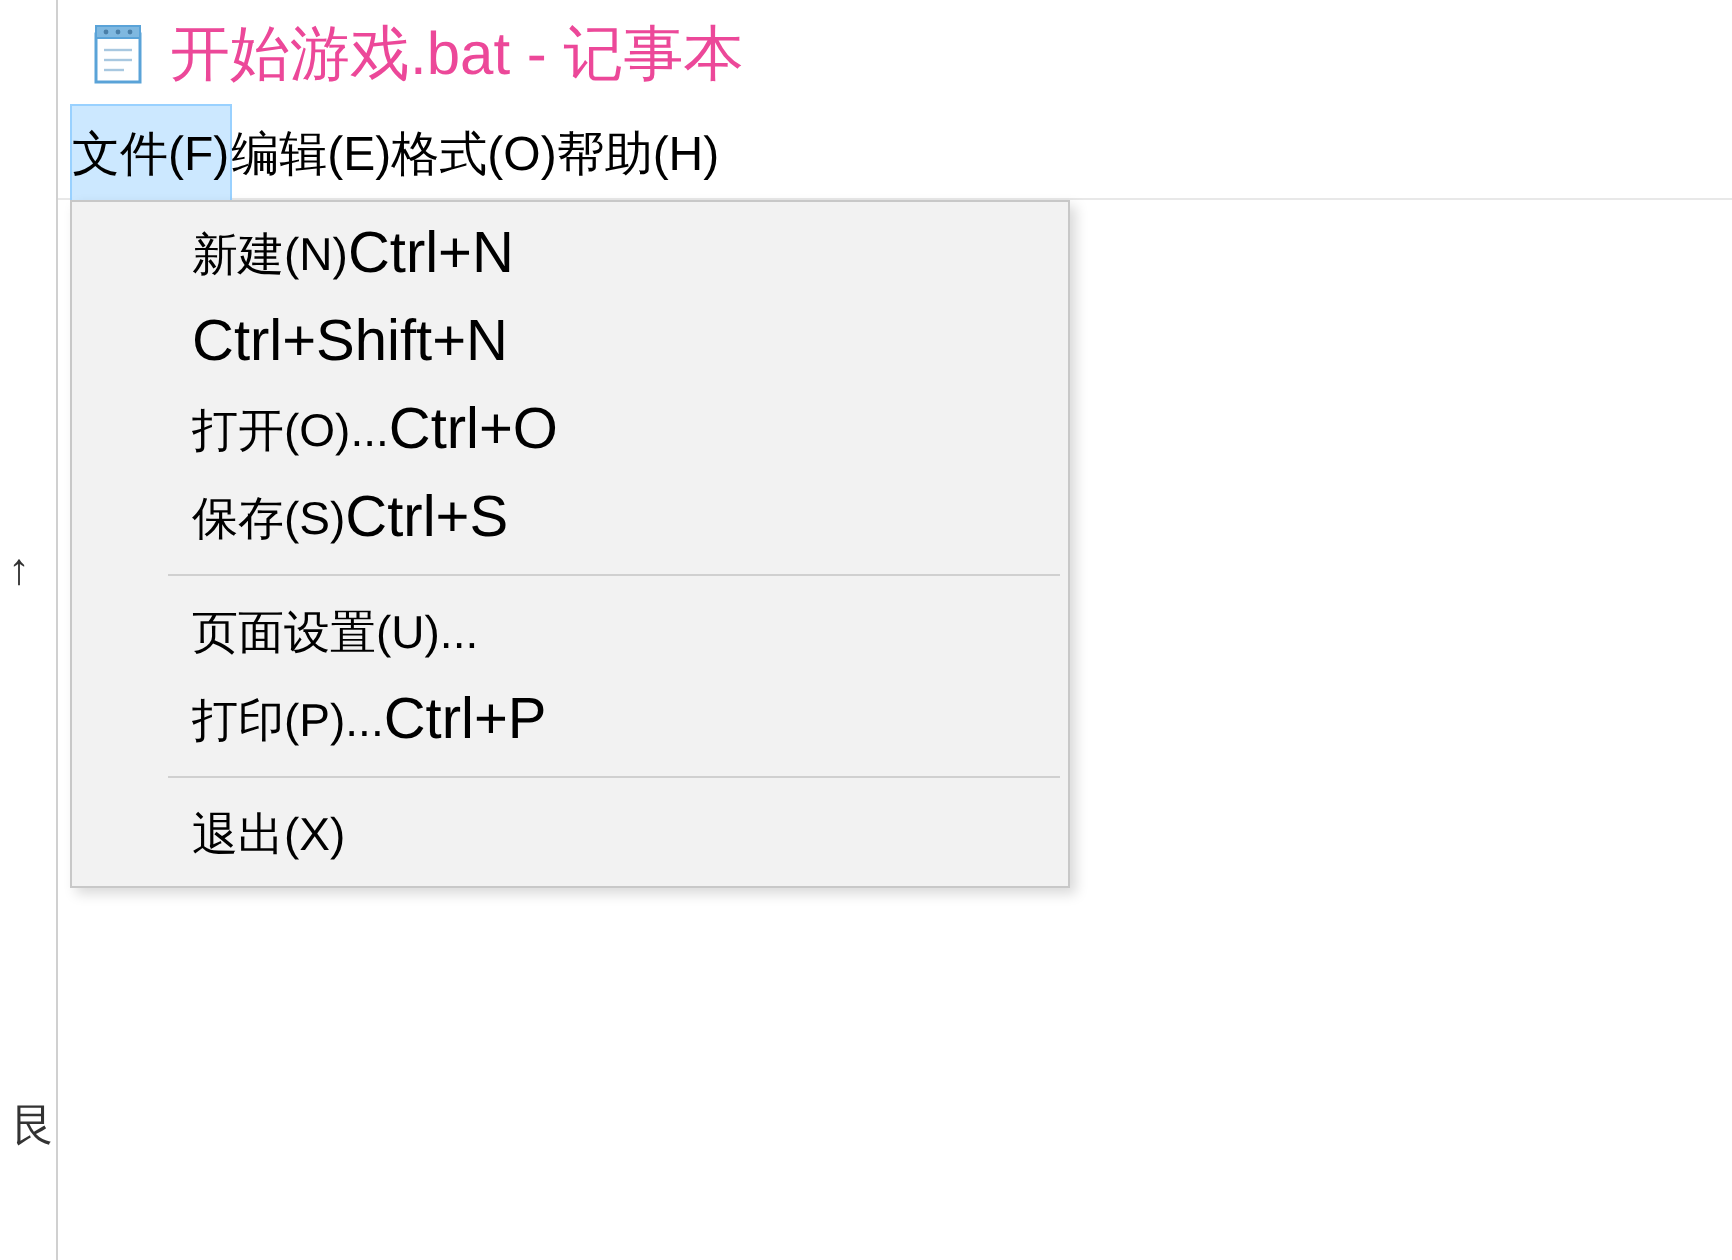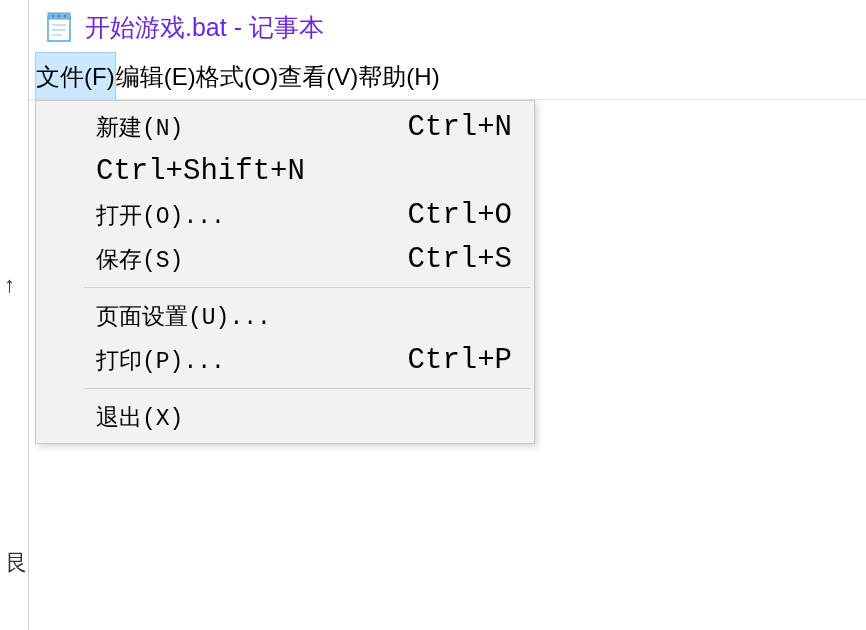--- a/index.html
+++ b/index.html
@@ -27,22 +27,22 @@
       padding-left: 16px;
       gap: 12px;
     }
     .notepad-icon {
       width: 28px;
       height: 32px;
       position: relative;
     }
     .notepad-icon svg { display: block; }
     .title-text {
-      font-size: 25px;
-      color: #6d28d9;
+      font-size: 30px;
+      color: #ec4899;
     }
     .menubar {
       display: flex;
       align-items: center;
       height: 46px;
       border-bottom: 1px solid #e8e8e8;
       padding-left: 6px;
     }
     .menu-item {
       padding: 8px 0;
@@ -60,28 +60,26 @@
       top: 100px;
       width: 500px;
       background: #f2f2f2;
       border: 1px solid #c8c8c8;
       box-shadow: 3px 3px 6px rgba(0,0,0,0.15);
       padding: 4px 2px;
     }
     .dropdown-item {
       display: flex;
       align-items: center;
-      justify-content: space-between;
       height: 44px;
       padding: 0 20px 0 58px;
       font-size: 23px;
       color: #000000;
       cursor: default;
       position: relative;
-      font-family: Liberation Mono, monospace;
     }
     .dropdown-item.highlighted {
       background: #90c8f6;
     }
     .dropdown-sep {
       height: 1px;
       background: #d0d0d0;
       margin: 6px 2px 6px 46px;
     }
     .shortcut {
@@ -141,21 +139,20 @@
         <line x1="7" y1="24" x2="17" y2="24" stroke="#a8c8e0" stroke-width="1.2"></line>
       </svg>
     </span>
     <span class="title-text">开始游戏.bat - 记事本</span>
   </div>
 
   <div class="menubar">
     <div class="menu-item active">文件(F)</div>
     <div class="menu-item">编辑(E)</div>
     <div class="menu-item">格式(O)</div>
-    <div class="menu-item">查看(V)</div>
     <div class="menu-item">帮助(H)</div>
   </div>
 
   <div class="content-area"></div>
 
   <div class="dropdown">
     <div class="dropdown-item">
       <span>新建(N)</span>
       <span class="shortcut">Ctrl+N</span>
     </div>

